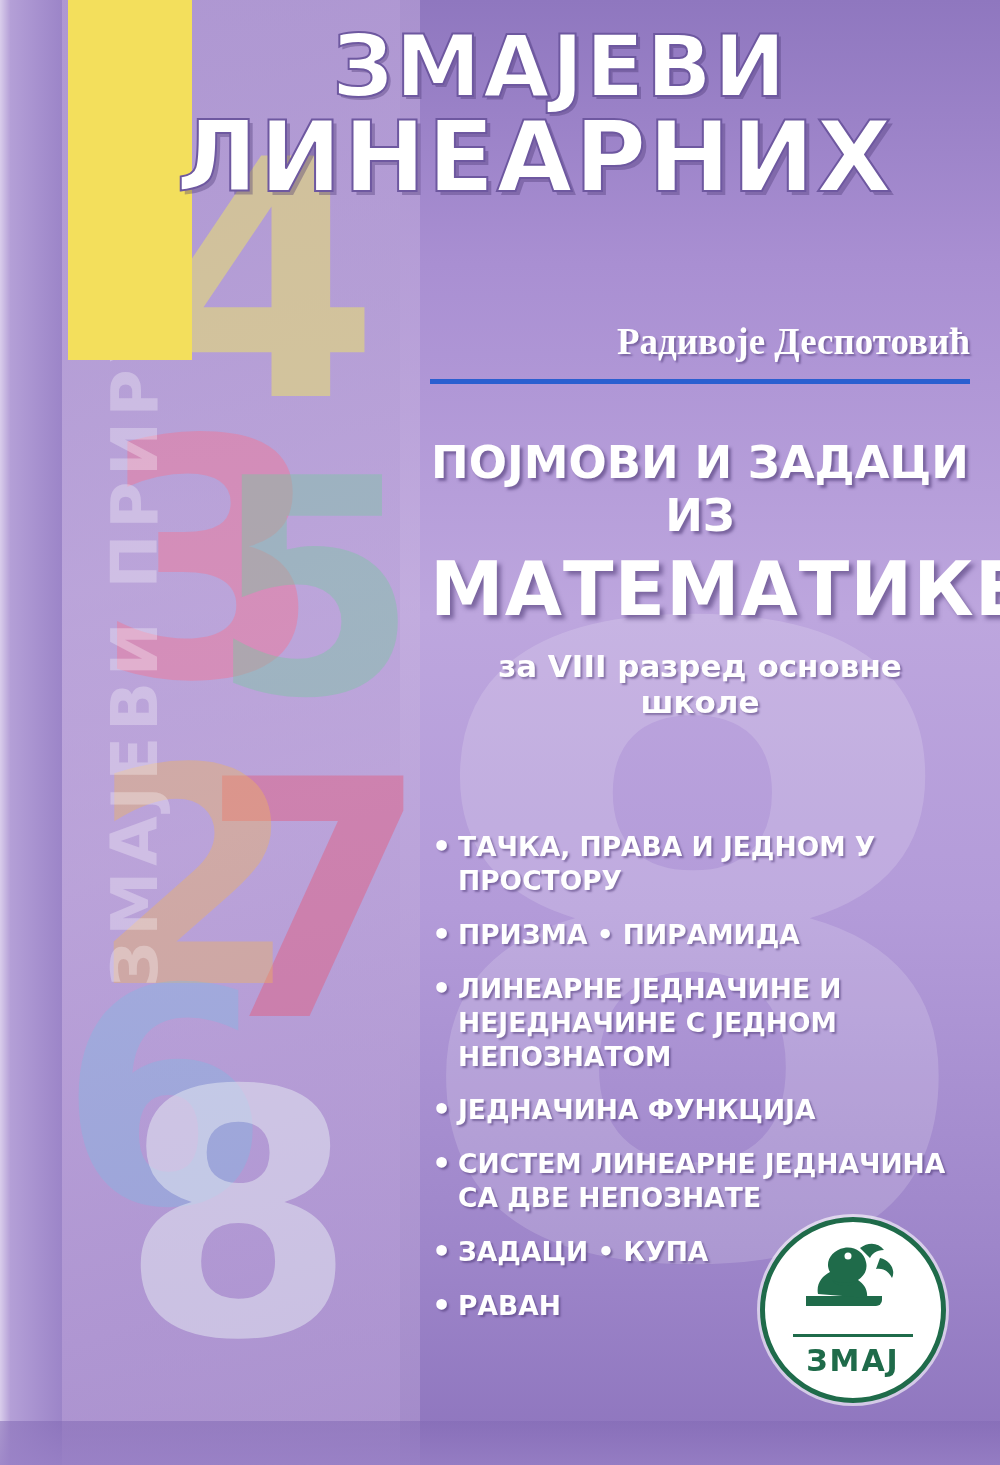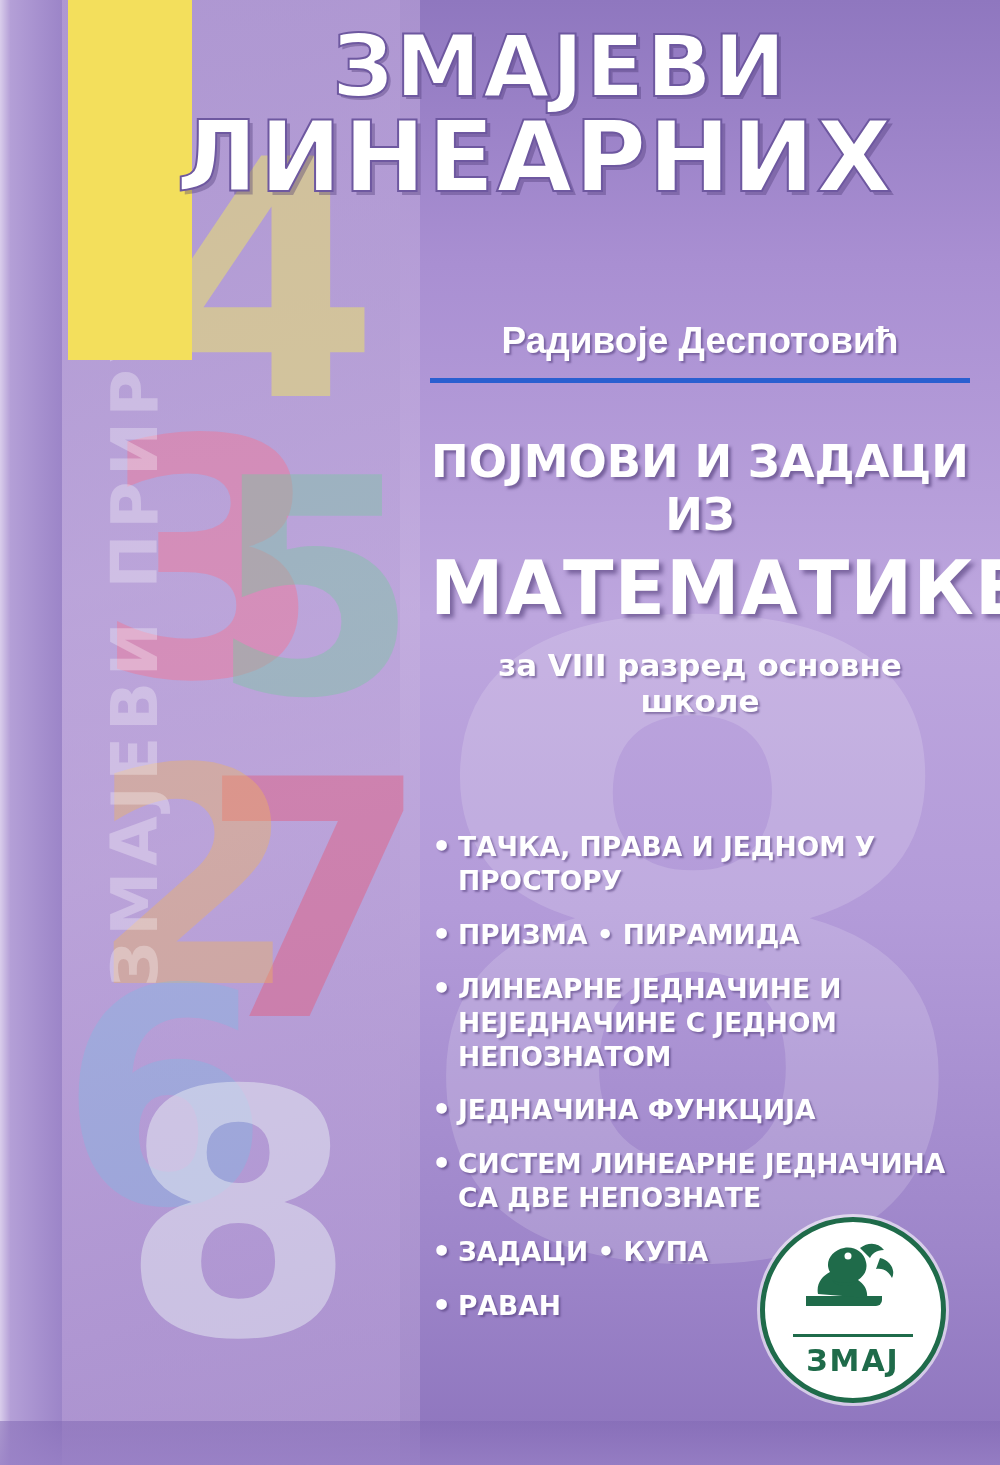--- a/index.html
+++ b/index.html
@@ -126,26 +126,27 @@
 
   
   .content {
     position: absolute;
     left: 430px;
     top: 320px;
     width: 540px;
     text-align: center;
   }
   .author {
-    font-family: Liberation Sans, sans-serif;
+    font-family: Liberation Serif, serif;
     font-size: 37px;
     font-weight: bold;
     color: #ffffff;
     text-shadow: 2px 2px 2px rgba(60,40,100,0.45);
     margin: 0 0 16px 0;
+    text-align: right;
   }
   .rule {
     height: 5px;
     background: #2a5fd0;
     width: 100%;
     margin-bottom: 52px;
   }
   .title-1 {
     font-family: "DejaVu Sans", sans-serif;
     font-weight: bold;

